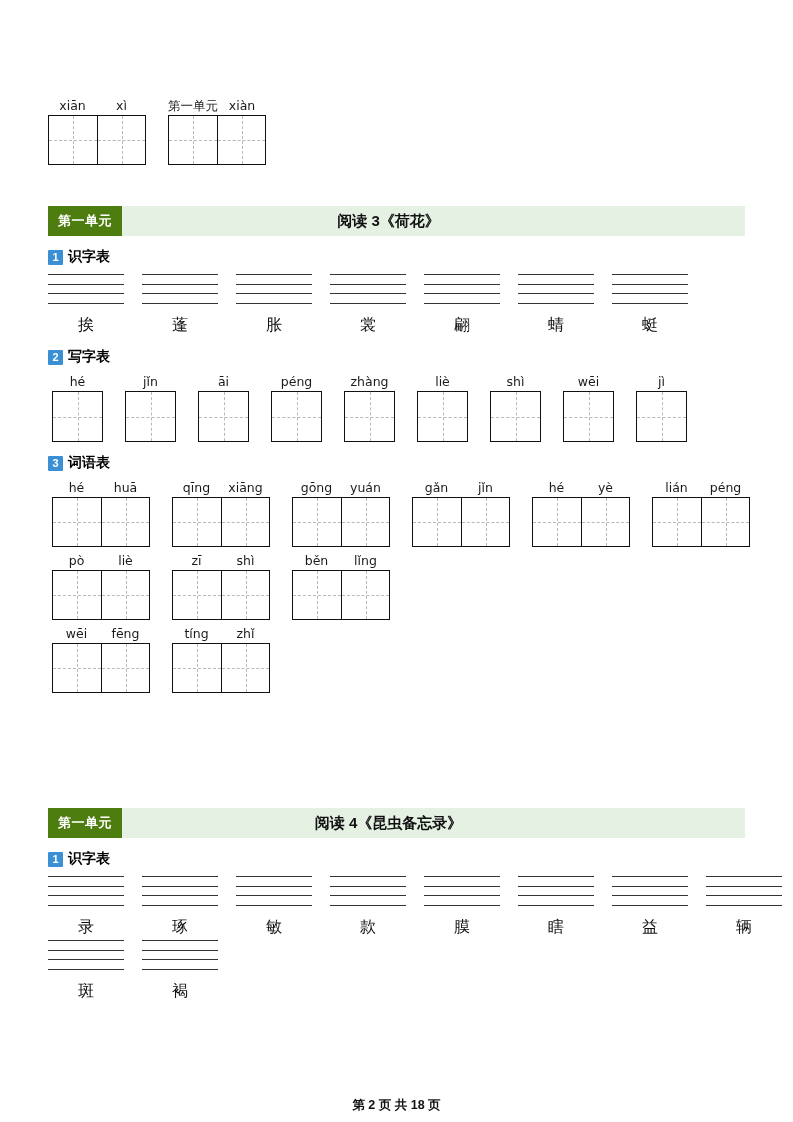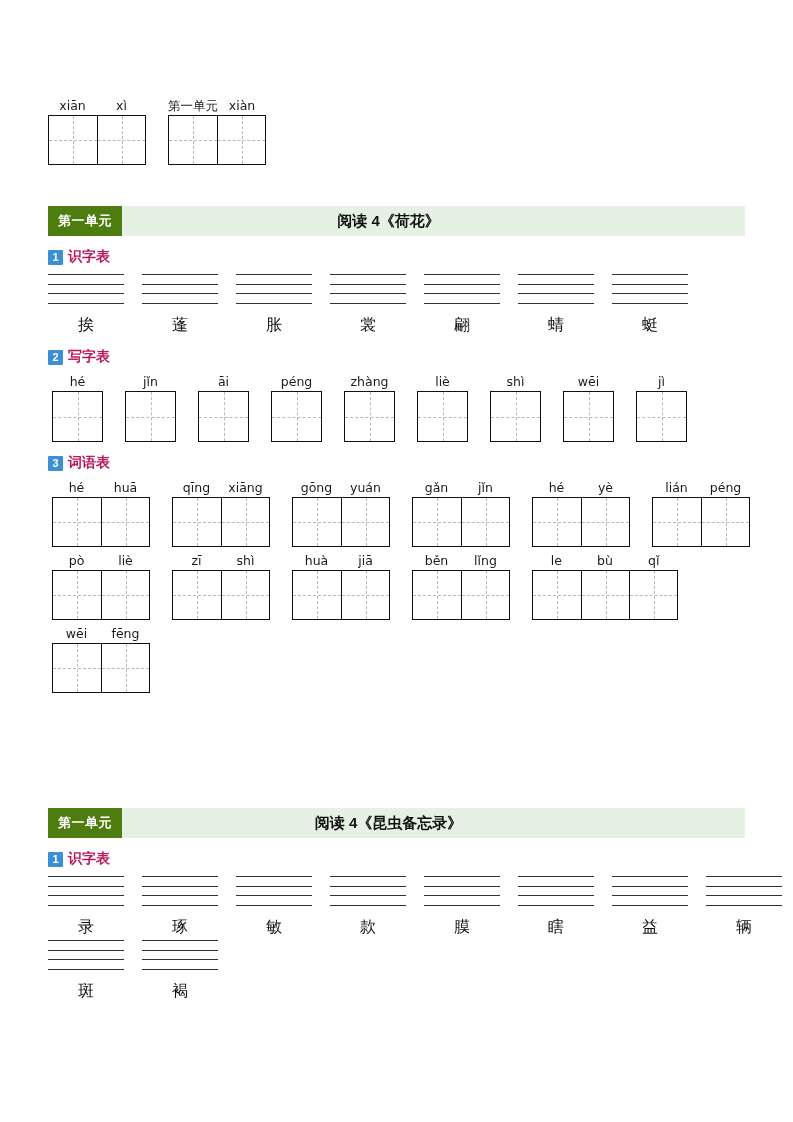--- a/index.html
+++ b/index.html
@@ -130,21 +130,21 @@
     font-size: 11px;
     font-weight: bold;
     display: flex;
     align-items: center;
     justify-content: center;
     border-radius: 1px;
   }
   .sub-label {
     font-size: 14px;
     font-weight: bold;
-    color: #be185d;
+    color: #000000;
   }
 
   
   .zishi-row {
     display: flex;
     gap: 18px;
     margin-bottom: 2px;
   }
   .zishi-item {
     width: 76px;
@@ -239,21 +239,21 @@
         <div class="cell"></div>
       </div>
     </div>
 
   </div>
 
   <div class="blk-3">
 
     <div class="section-head">
       <div class="unit-tag">第一单元</div>
-      <div class="section-title">阅读 4《荷花》</div>
+      <div class="section-title">阅读 3《荷花》</div>
     </div>
 
     <div class="sub-head">
       <span class="sub-num">1</span>
       <span class="sub-label">识字表</span>
     </div>
     <div class="zishi-row">
       <div class="zishi-item">
         <div class="four-lines">
             <span class="l l1"></span>
@@ -468,57 +468,45 @@
           <span class="py-cell">zī</span>
           <span class="py-cell">shì</span>
         </div>
         <div class="boxes">
             <div class="cell"></div>
             <div class="cell"></div>
           </div>
       </div>
       <div class="grid-block ciyu-item">
         <div class="py-row">
-          <span class="py-cell">huà</span>
-          <span class="py-cell">jiā</span>
-        </div>
-        <div class="boxes">
-            <div class="cell"></div>
-            <div class="cell"></div>
-          </div>
-      </div>
-      <div class="grid-block ciyu-item">
-        <div class="py-row">
           <span class="py-cell">běn</span>
           <span class="py-cell">lǐng</span>
         </div>
         <div class="boxes">
             <div class="cell"></div>
             <div class="cell"></div>
           </div>
       </div>
-      <div class="grid-block ciyu-item">
-        <div class="py-row">
-          <span class="py-cell">le</span>
-          <span class="py-cell">bù</span>
-          <span class="py-cell">qǐ</span>
-        </div>
-        <div class="boxes">
-            <div class="cell"></div>
-            <div class="cell"></div>
-            <div class="cell"></div>
-          </div>
-      </div>
     </div>
 
     <div class="ciyu-row">
       <div class="grid-block ciyu-item">
         <div class="py-row">
           <span class="py-cell">wēi</span>
           <span class="py-cell">fēng</span>
+        </div>
+        <div class="boxes">
+            <div class="cell"></div>
+            <div class="cell"></div>
+          </div>
+      </div>
+      <div class="grid-block ciyu-item">
+        <div class="py-row">
+          <span class="py-cell">tíng</span>
+          <span class="py-cell">zhǐ</span>
         </div>
         <div class="boxes">
             <div class="cell"></div>
             <div class="cell"></div>
           </div>
       </div>
     </div>
 
   </div>
 
@@ -606,14 +594,15 @@
         <div class="four-lines">
             <span class="l l1"></span>
             <span class="l l2"></span>
           </div>
         <div class="zishi-char">褐</div>
       </div>
     </div>
 
   </div>
 
+  <div class="footer">第 2 页 共 18 页</div>
 
 </div>
 
 </body></html>

